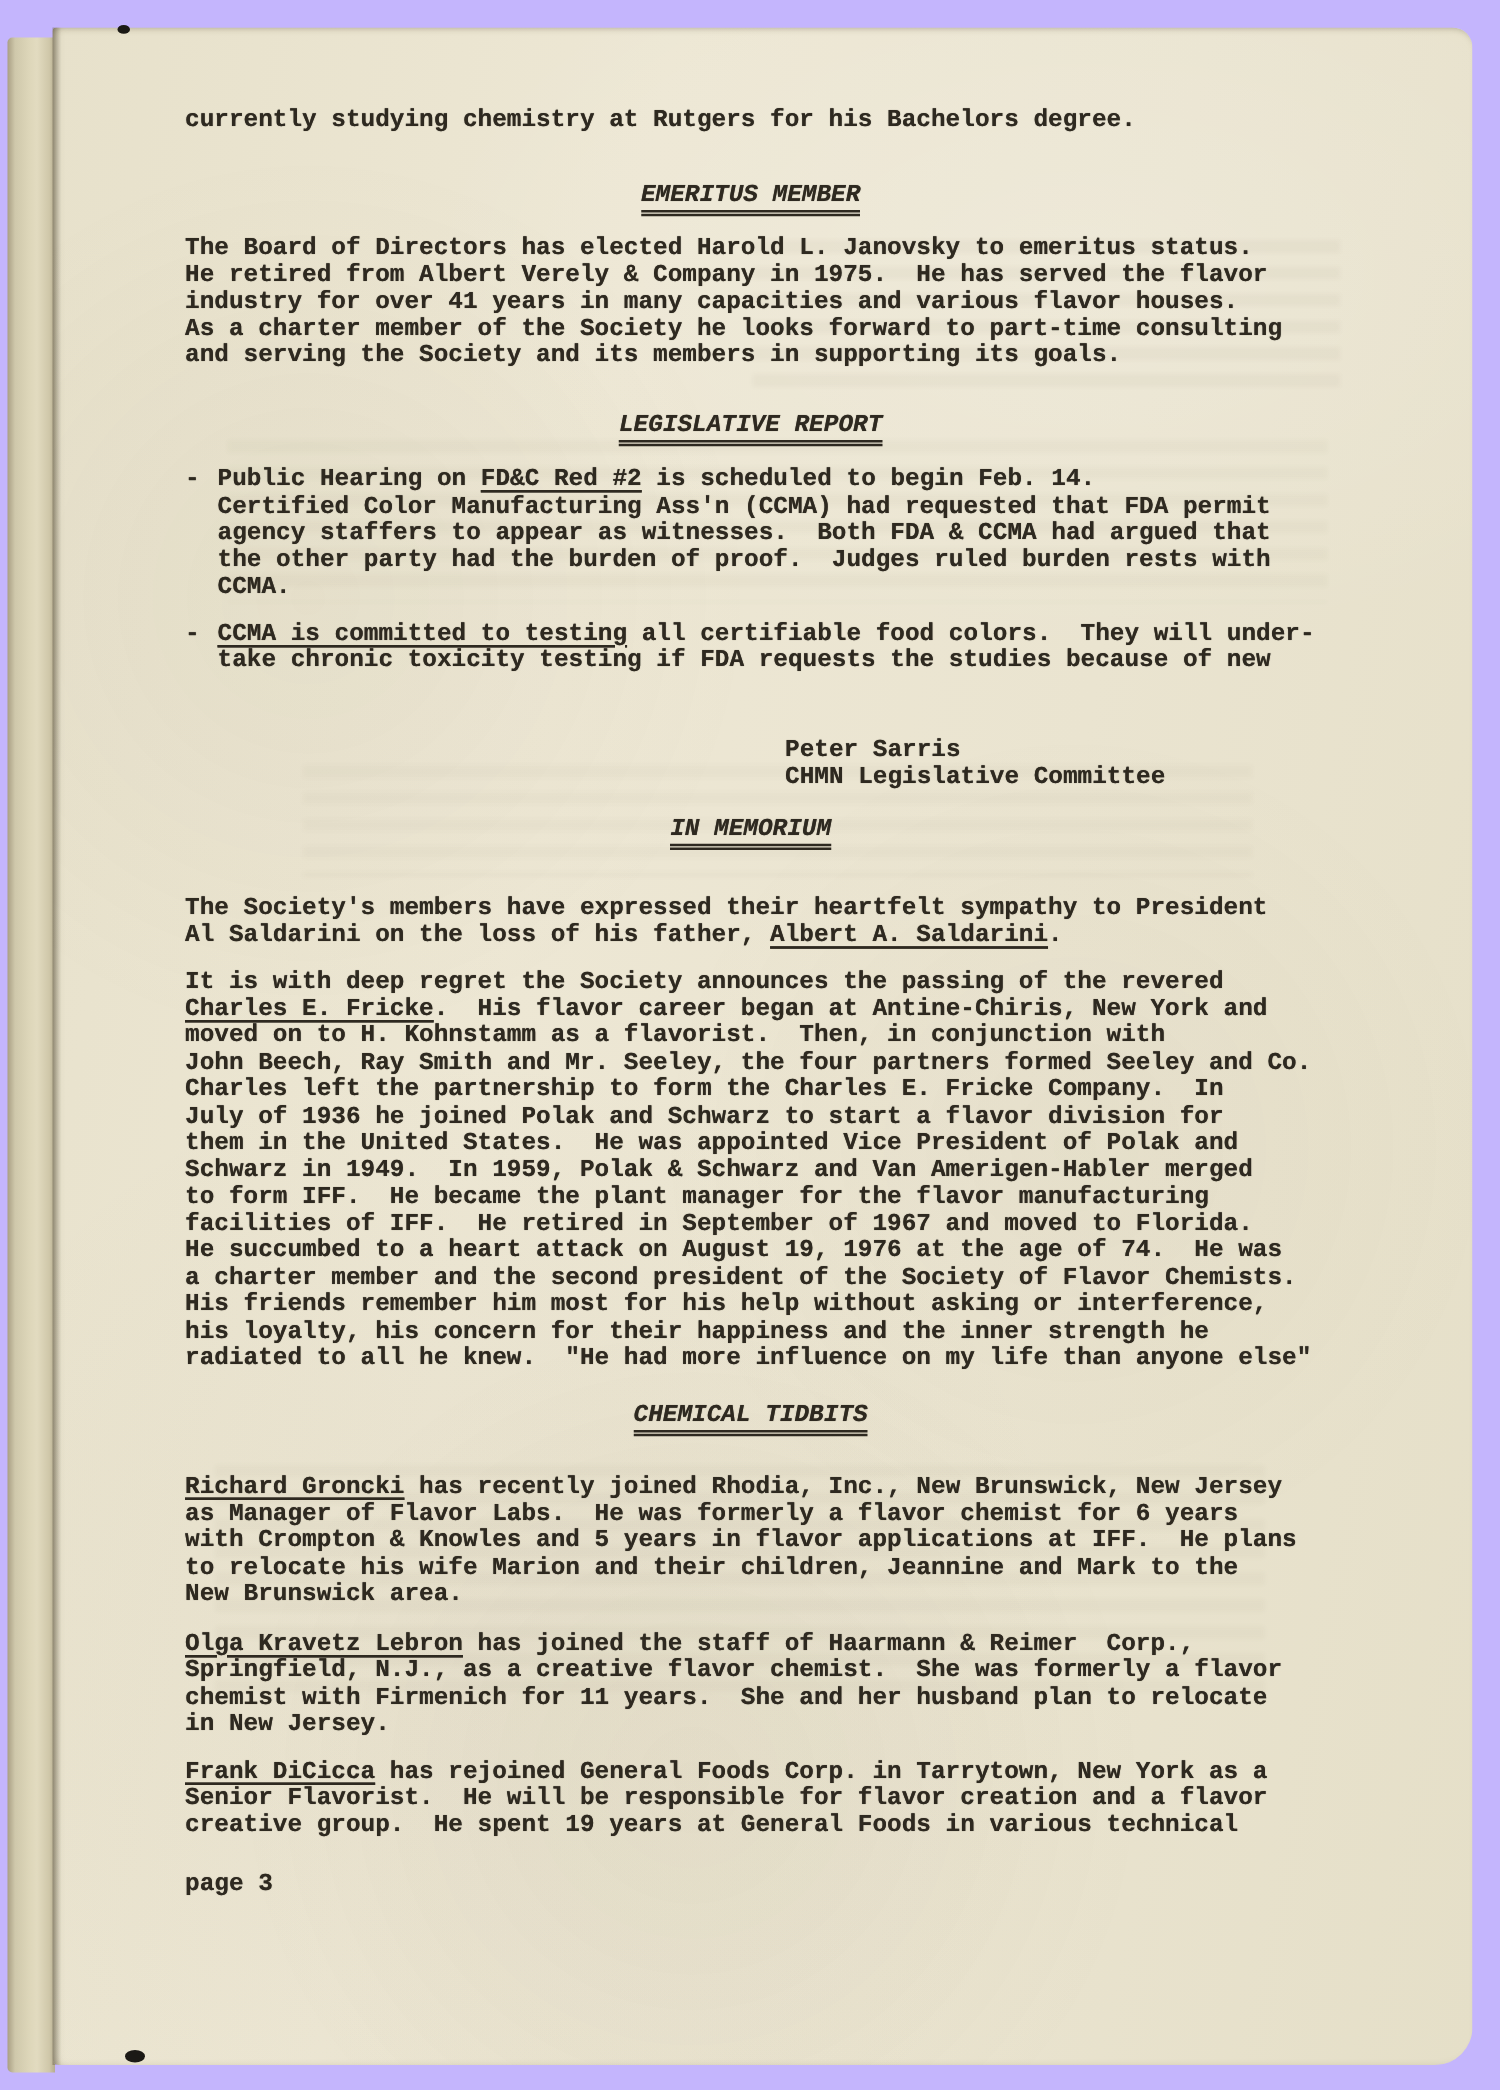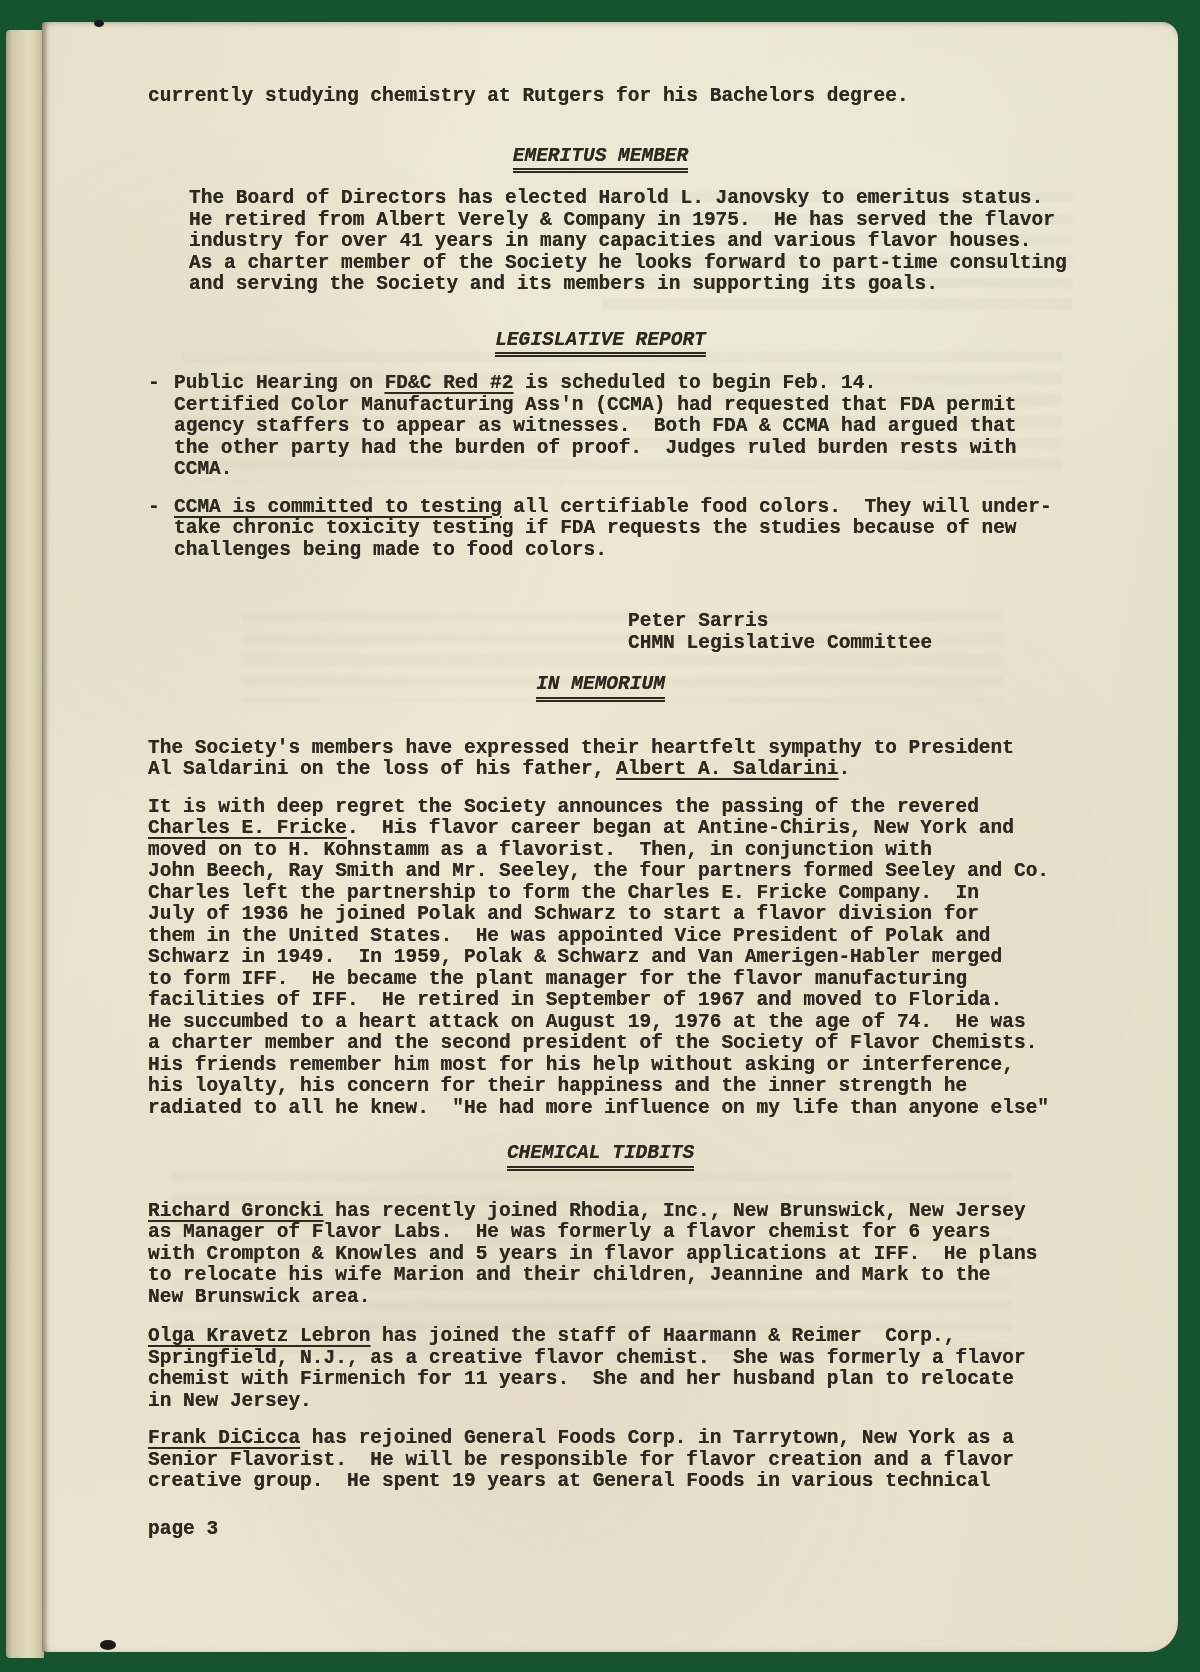--- a/index.html
+++ b/index.html
@@ -1,21 +1,21 @@
 <!DOCTYPE html>
 <html><head>
 <meta charset="utf-8">
 <style>
   html,body{margin:0;padding:0;}
   body{
     width:1200px;height:1672px;overflow:hidden;
     background:#262522;
     font-family:"Liberation Mono","DejaVu Sans Mono",monospace;
   }
-  .scan{position:relative;width:1200px;height:1672px;background:#14532d;}
+  .scan{position:relative;width:1200px;height:1672px;background:#c4b5fd;}
 
   
   .under-pages{
     position:absolute;left:6px;top:30px;bottom:14px;width:38px;
     background:linear-gradient(90deg,#a99f84 0%,#cfc8ab 16%,#ddd6b9 45%,#e2dbc0 62%,#cfc7a9 88%,#b5ac8e 100%);
     border-radius:4px 0 0 4px;
   }
 
   
   .page{
@@ -65,21 +65,21 @@
     border-bottom:5px double currentColor;padding-bottom:1px;font-style:italic;
   }
   .block.bullet{display:flex;}
   .dash{width:26px;flex:none;white-space:pre;}
   .block.sig{margin-left:480px;}
   .block.pageno{}
   .u{text-decoration:underline;text-decoration-thickness:2px;text-underline-offset:3.5px;}
 
   
   .doc > :nth-child(2){margin-top:38px;}
-  .doc > :nth-child(3){margin-top:15px;margin-left:41px;}
+  .doc > :nth-child(3){margin-top:15px;}
   .doc > :nth-child(4){margin-top:34px;}
   .doc > :nth-child(5){margin-top:16px;}
   .doc > :nth-child(6){margin-top:16px;}
   .doc > :nth-child(7){margin-top:50px;}
   .doc > :nth-child(8){margin-top:20px;}
   .doc > :nth-child(9){margin-top:36px;}
   .doc > :nth-child(10){margin-top:16px;}
   .doc > :nth-child(11){margin-top:24px;}
   .doc > :nth-child(12){margin-top:30px;}
   .doc > :nth-child(13){margin-top:18px;}
@@ -121,21 +121,20 @@
             <div class="tl"><span>agency staffers to appear as witnesses.  Both FDA &amp; CCMA had argued that</span></div>
             <div class="tl"><span>the other party had the burden of proof.  Judges ruled burden rests with</span></div>
             <div class="tl"><span>CCMA.</span></div>
           </div>
         </div>
         <div class="block bullet">
           <span class="dash">-</span>
           <div class="btext">
             <div class="tl"><span class="u">CCMA is committed to testing</span><span> all certifiable food colors.  They will under-</span></div>
             <div class="tl"><span>take chronic toxicity testing if FDA requests the studies because of new</span></div>
-            <div class="tl"><span>challenges being made to food colors.</span></div>
           </div>
         </div>
         <div class="block sig">
           <div class="tl"><span>Peter Sarris</span></div>
           <div class="tl"><span>CHMN Legislative Committee</span></div>
         </div>
         <div class="block heading"><span class="hd">IN MEMORIUM</span></div>
         <div class="block para">
           <div class="tl"><span>The Society's members have expressed their heartfelt sympathy to President</span></div>
           <div class="tl"><span>Al Saldarini on the loss of his father, </span><span class="u">Albert A. Saldarini</span><span>.</span></div>

